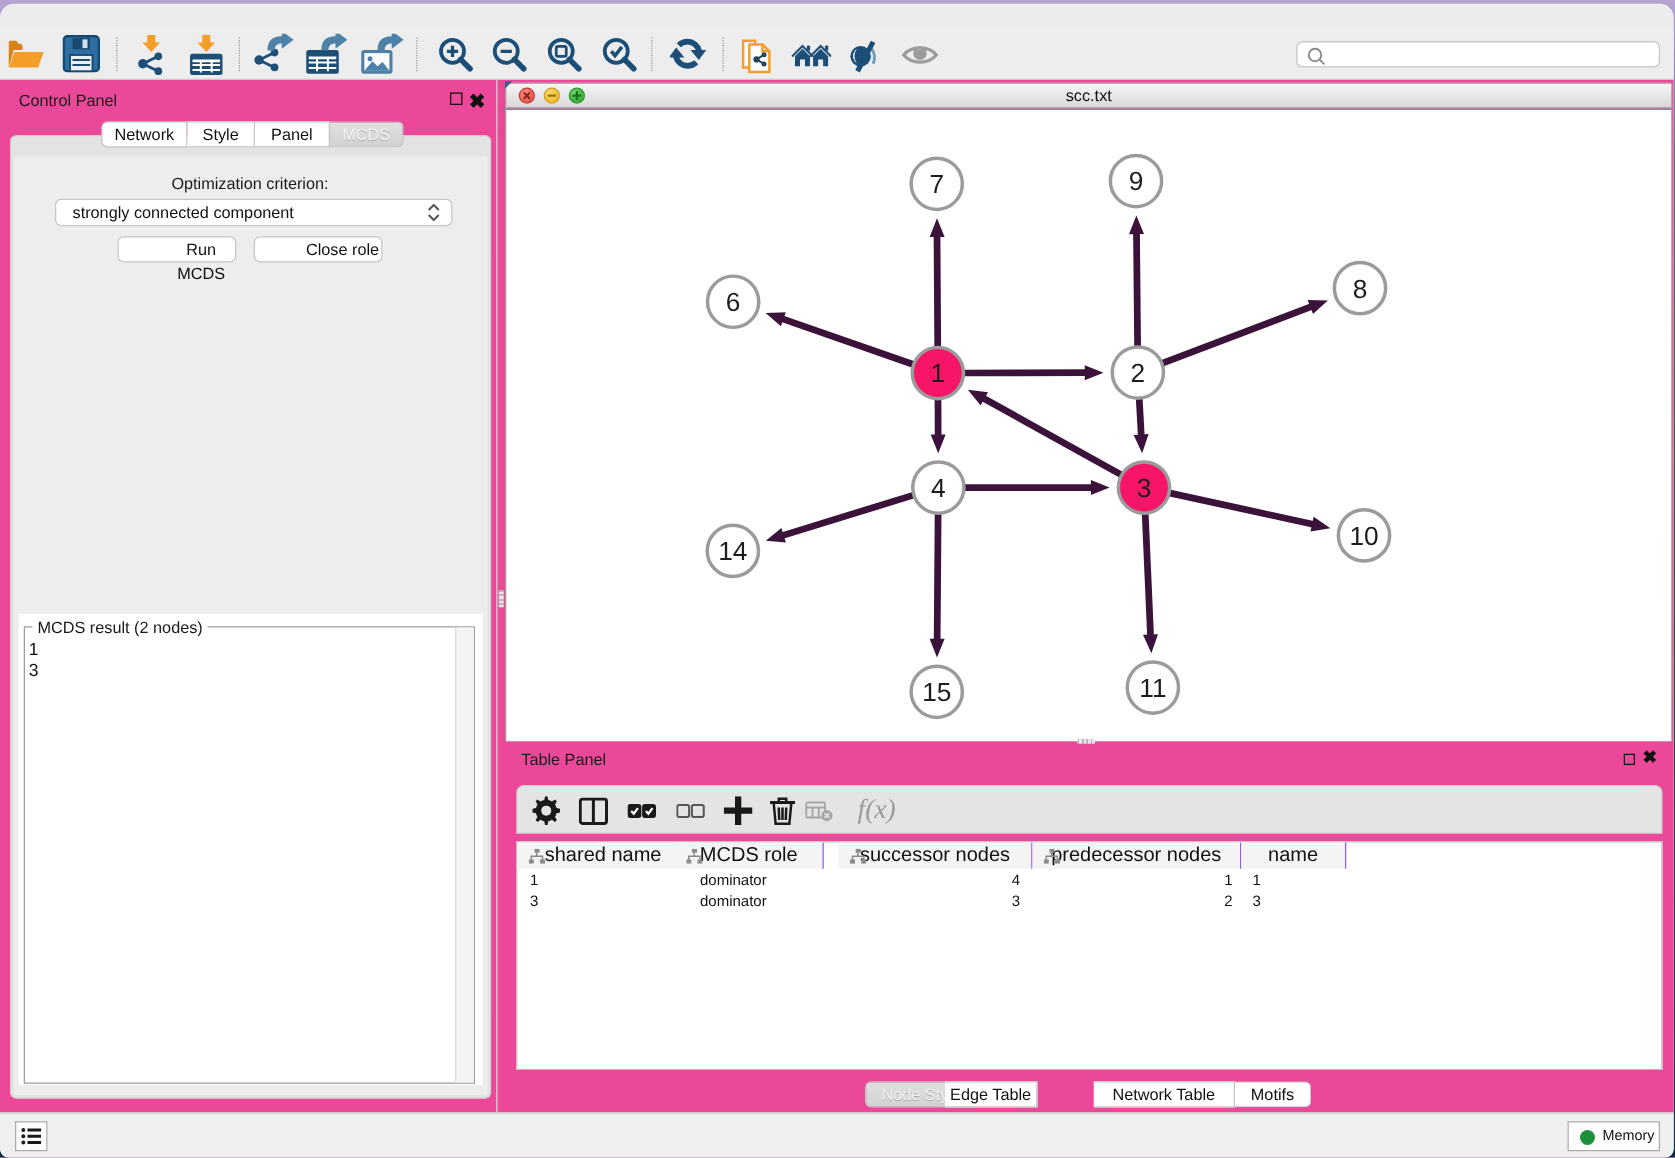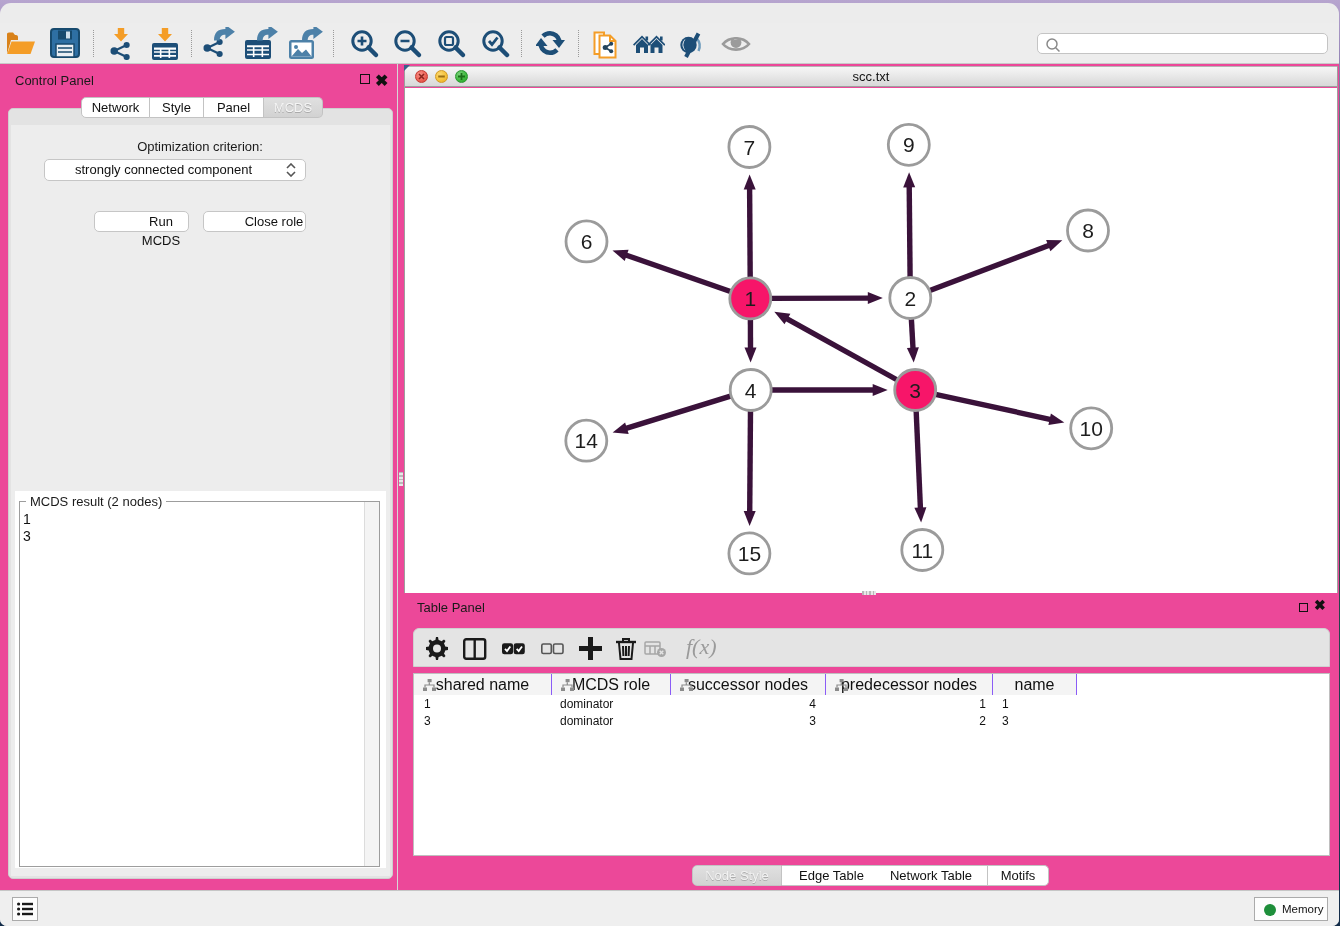--- a/index.html
+++ b/index.html
@@ -18,22 +18,22 @@
 #searchbox { left:1037px; top:10px; width:291px; height:21px; background:#fff; border:1px solid #c4c4c4; border-radius:5px; }
 
 #main { left:0; top:61px; width:100%; height:826px; background:#ec4899; }
 
 #cptitle { left:15px; top:9px; font-size:13px; color:#1a1a1a; }
 .tab { position:absolute; top:33px; height:21px; background:#fff; border:1px solid #c3c3c3; font-size:13px; color:#111; text-align:center; line-height:19px; }
 #tabmcds { background:linear-gradient(#e0e0e0,#d2d2d2); color:#f5f5f5; text-shadow:0 1px 0 #aaa; border-radius:0 5px 5px 0; }
 #cpbox { left:8px; top:44px; width:385px; height:771px; background:#e3e3e3; border:1px solid #cfcfcf; border-radius:5px; }
 #cpinner { left:11px; top:61px; width:379px; height:751px; background:#ededed; }
 #optlabel { left:0; top:75px; width:400px; text-align:center; font-size:13px; color:#1a1a1a; }
-#dropdown { left:44px; top:95px; width:262px; height:22px; background:#fff; border:1px solid #c6c6c6; border-radius:5px; font-size:13px; color:#111; line-height:20px; padding-left:30px; }
-.btn { position:absolute; top:147px; height:21px; background:#fff; border:1px solid #c6c6c6; border-radius:5px; font-size:13px; color:#111; text-align:center; line-height:19px;padding-left:39px; }
+#dropdown { left:44px; top:95px; width:318px; height:22px; background:#fff; border:1px solid #c6c6c6; border-radius:5px; font-size:13px; color:#111; line-height:20px; padding-left:13px; }
+.btn { position:absolute; top:125px; height:21px; background:#fff; border:1px solid #c6c6c6; border-radius:5px; font-size:13px; color:#111; text-align:center; line-height:19px;padding-left:39px; }
 #resultwrap { left:15px; top:427px; width:371px; height:377px; background:#fff; }
 #resultbox { left:19px; top:437px; width:361px; height:366px; border:1px solid #9d9d9d; background:#fff; }
 #resultlabel { left:26px; top:430px; background:#fff; padding:0 4px; font-size:13px; color:#1a1a1a; }
 #resultscroll { left:364px; top:438px; width:15px; height:364px; background:#f4f4f4; border-left:1px solid #dcdcdc; }
 .resitem { position:absolute; left:23px; font-size:14px; color:#111; }
 
 #netframe { left:404px; top:2px; width:934px; height:527px; border:1px solid #9e9e9e; border-top:none;padding-left:22px; }
 #nettitle { left:0; top:0; width:100%; height:21px; background:linear-gradient(#f6f6f6,#d8d8d8); border-top:1px solid #b5b5b5; border-bottom:1px solid #9e9e9e; }
 .mac { position:absolute; top:3px; width:13px; height:13px; border-radius:50%; }
 #netname { top:2px; width:100%; text-align:center; font-size:13px; color:#111; }
@@ -349,21 +349,21 @@
       </div>
     <div id="tblbox" class="abs">
         <div class="th" style="left:0px;width:138px"><svg width="13" height="12" viewBox="0 0 13 12" style="position:absolute;left:9px;top:5px">
             <g fill="#8b8b8b">
               <rect x="4.6" y="0" width="4" height="3.2"></rect>
               <rect x="0" y="8.5" width="4" height="3.5"></rect>
               <rect x="9" y="8.5" width="4" height="3.5"></rect>
               <path d="M6.3 3.2 L6.3 6 M2 8.5 L2 6 L11 6 L11 8.5" stroke="#8b8b8b" stroke-width="1.2" fill="none"></path>
             </g>
           </svg>shared name</div>
-      <div class="th" style="left:138px;width:119px"><svg width="13" height="12" viewBox="0 0 13 12" style="position:absolute;left:9px;top:5px">
+      <div class="th" style="left:126px;width:119px"><svg width="13" height="12" viewBox="0 0 13 12" style="position:absolute;left:9px;top:5px">
             <g fill="#8b8b8b">
               <rect x="4.6" y="0" width="4" height="3.2"></rect>
               <rect x="0" y="8.5" width="4" height="3.5"></rect>
               <rect x="9" y="8.5" width="4" height="3.5"></rect>
               <path d="M6.3 3.2 L6.3 6 M2 8.5 L2 6 L11 6 L11 8.5" stroke="#8b8b8b" stroke-width="1.2" fill="none"></path>
             </g>
           </svg>MCDS role</div>
       <div class="th" style="left:257px;width:155px"><svg width="13" height="12" viewBox="0 0 13 12" style="position:absolute;left:9px;top:5px">
             <g fill="#8b8b8b">
               <rect x="4.6" y="0" width="4" height="3.2"></rect>
@@ -386,21 +386,21 @@
       <div class="td" style="left:257px;top:22px;width:145px;text-align:right">4</div>
       <div class="td" style="left:412px;top:22px;width:160px;text-align:right">1</div>
       <div class="td" style="left:588px;top:22px">1</div>
       <div class="td" style="left:10px;top:39px">3</div>
       <div class="td" style="left:146px;top:39px">dominator</div>
       <div class="td" style="left:257px;top:39px;width:145px;text-align:right">3</div>
       <div class="td" style="left:412px;top:39px;width:160px;text-align:right">2</div>
       <div class="td" style="left:588px;top:39px">3</div>
       </div>
     <div class="btab abs" style="left:692px;width:90px;background:linear-gradient(#e0e0e0,#d2d2d2);color:#f2f2f2;text-shadow:0 1px 0 #aaa;border-radius:5px 0 0 5px">Node Style</div>
-    <div class="btab abs" style="left:782px;width:100px;border-left:none">Edge Table</div>
+    <div class="btab abs" style="left:756px;width:74px;border-left:none">Edge Table</div>
     <div class="btab abs" style="left:875px;width:113px;border-left:none">Network Table</div>
     <div class="btab abs" style="left:988px;width:61px;border-left:none;border-radius:0 5px 5px 0">Motifs</div>
   </div>
   <div id="statusbar" class="abs"></div>
   <div id="listbtn" class="abs">
       <svg width="16" height="14" viewBox="0 0 16 14" style="position:absolute;left:4px;top:4px">
         <g fill="#1a1a1a">
           <circle cx="1.6" cy="2" r="1.6"></circle>
           <circle cx="1.6" cy="7" r="1.6"></circle>
           <circle cx="1.6" cy="12" r="1.6"></circle>

